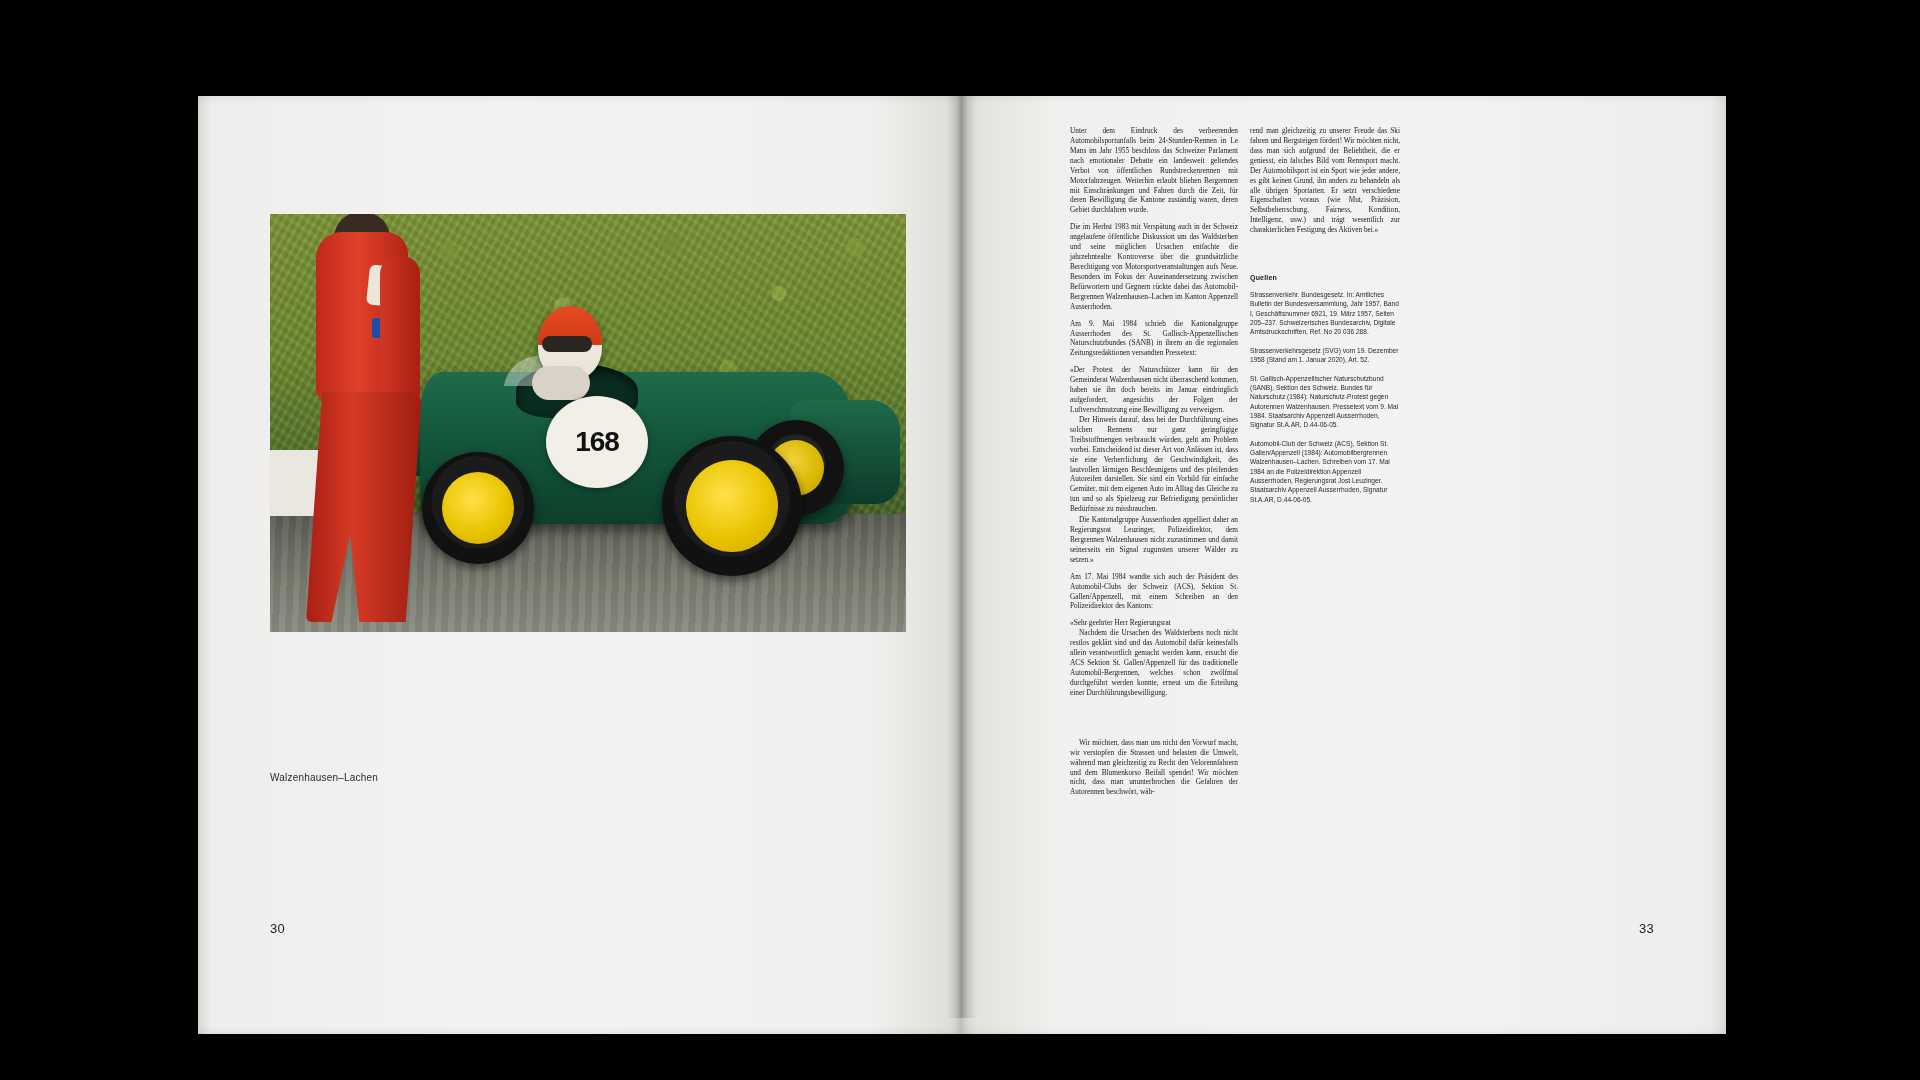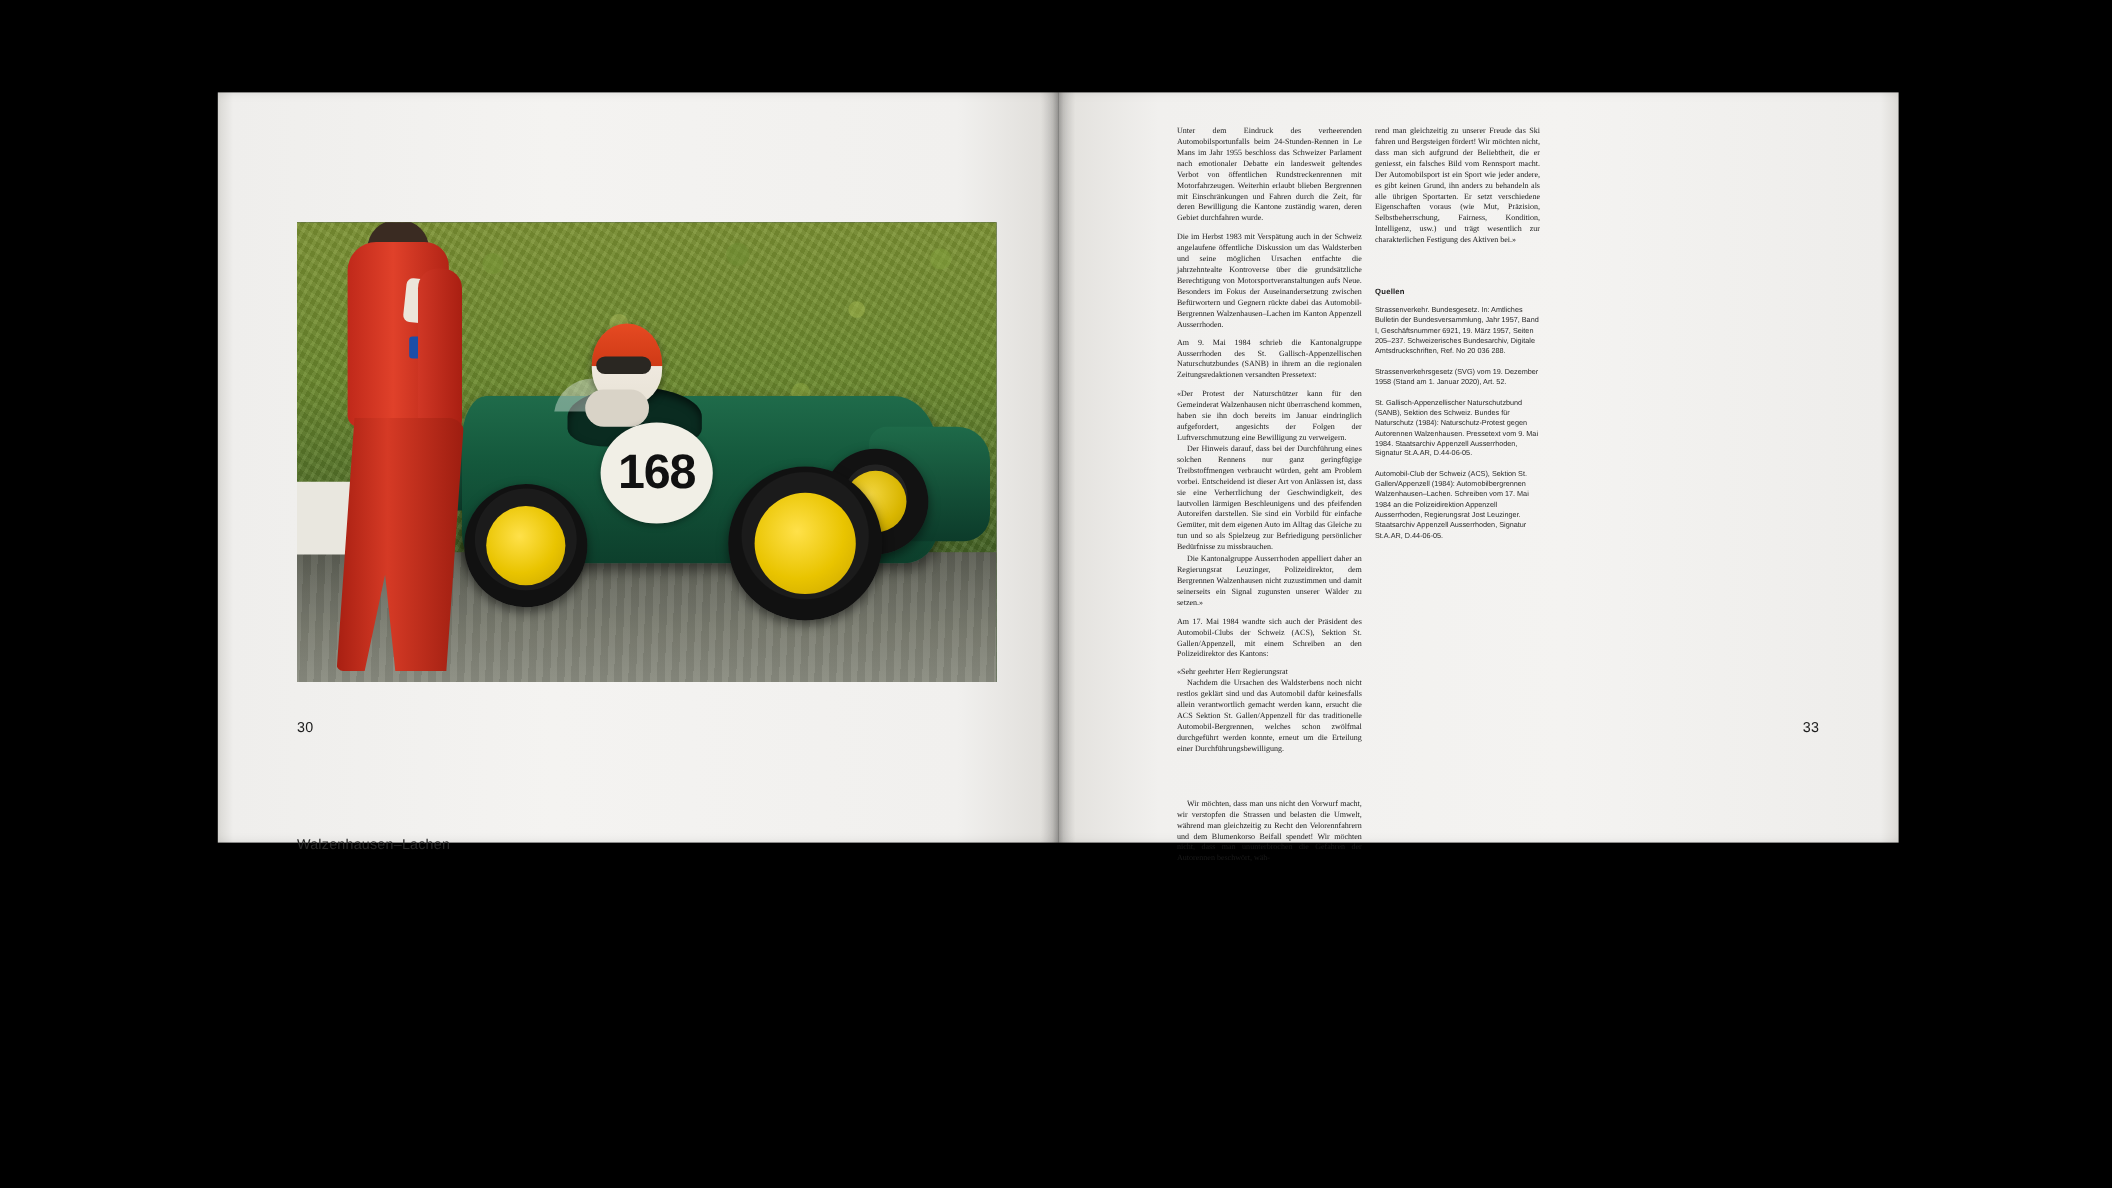--- a/index.html
+++ b/index.html
@@ -23,23 +23,23 @@
   .spread {
     position: absolute;
     left: 198px;
     top: 80px;
     width: 1528px;
     height: 938px;
   }
 
   .page {
     position: absolute;
-    top: 4px;
+    top: 16px;
     width: 764px;
-    height: 682px;
+    height: 938px;
     background: #f2f1ef;
   }
 
   .page-left {
     left: 0;
     background: linear-gradient(to right, #d9d8d4 0px, #efeeec 14px, #f4f3f1 40%, #f1f0ee 88%, #dedcd8 100%);
     box-shadow: inset -6px 0 14px -6px rgba(0,0,0,0.30);
   }
 
   .page-right {
@@ -171,21 +171,21 @@
   }
   .roundel-number {
     position: absolute;
     inset: 0;
     display: flex;
     align-items: center;
     justify-content: center;
     color: #111;
     font-family: "Liberation Sans", sans-serif;
     font-weight: 700;
-    font-size: 44px;
+    font-size: 28px;
     letter-spacing: -1px;
   }
 
   
   .wheel {
     position: absolute;
     border-radius: 50%;
     background: radial-gradient(circle at 50% 45%, #2d2d2d 0 26%, #1b1b1b 27% 55%, #111 56% 100%);
     box-shadow: 0 4px 10px rgba(0,0,0,0.5);
   }
@@ -309,21 +309,21 @@
     background: #e9e7df;
     border-radius: 0 40px 0 0;
   }
 
   
   .caption {
     position: absolute;
     left: 72px;
     top: 676px;
     font-family: "Liberation Sans", sans-serif;
-    font-size: 13px;
+    font-size: 10px;
     letter-spacing: 0.2px;
     color: #2b2b2b;
   }
 
   .folio {
     position: absolute;
     bottom: 98px;
     font-family: "Liberation Sans", sans-serif;
     font-size: 13px;
     color: #1d1d1d;

